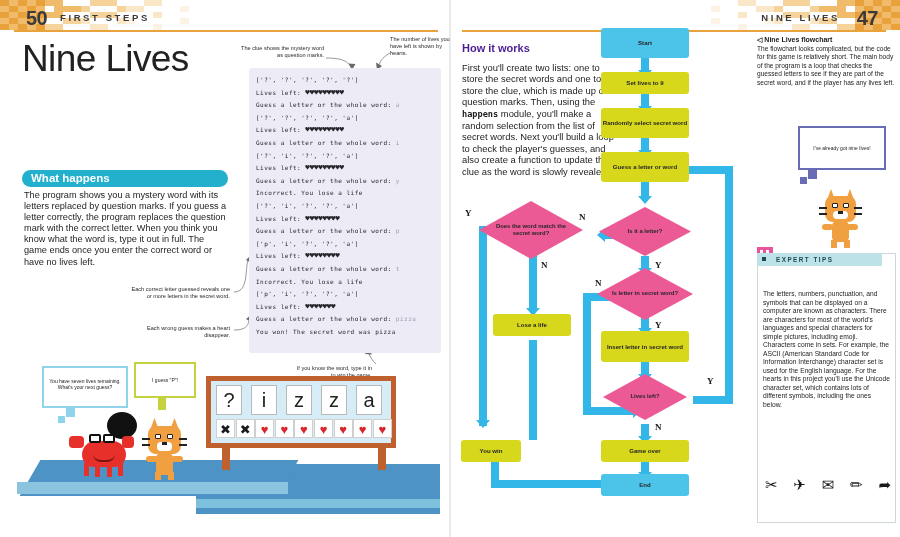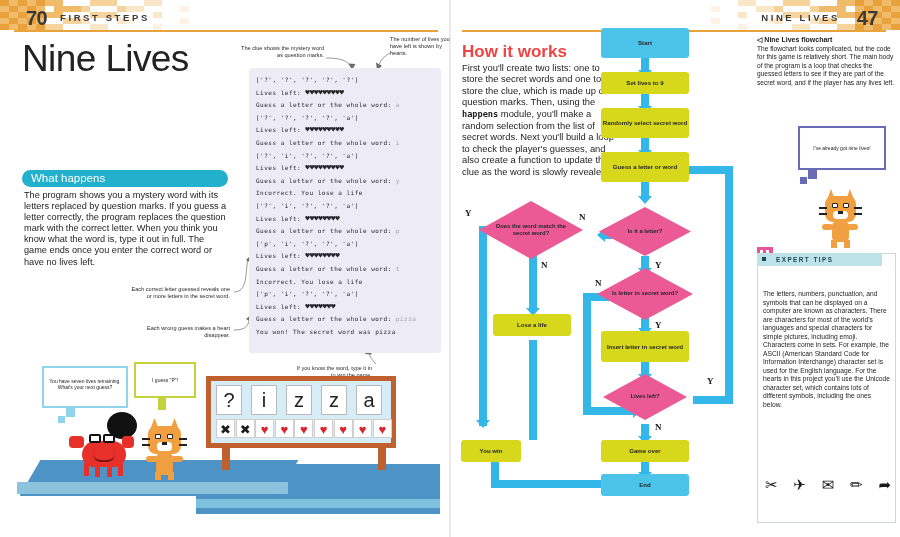--- a/index.html
+++ b/index.html
@@ -37,21 +37,21 @@
   
   .title-main { position: absolute; left: 22px; top: 38px;
                 font-size: 37px; font-weight: 400; color: #222; letter-spacing: -0.6px; }
 
   .intro { position: absolute; left: 23px; top: 84px; width: 204px;
            font-size: 10.6px; line-height: 13.4px; font-weight: bold; color: #1d1d1d; }
 
   .what-pill { position: absolute; left: 22px; top: 170px; width: 206px; height: 17px;
                background: #23b0cc; border-radius: 9px; }
   .what-pill span { position: absolute; left: 9px; top: 2px; font-size: 11.5px;
-                    font-weight: normal; color: #fff; }
+                    font-weight: bold; color: #fff; }
   .what-body { position: absolute; left: 24px; top: 190px; width: 205px;
                font-size: 9.2px; line-height: 11.1px; color: #1d1d1d; }
 
   
   .code-box { position: absolute; left: 249px; top: 68px; width: 192px; height: 285px;
               background: #edecf6; border-radius: 3px; padding: 6px 7px; }
   .code-line { font-family: "DejaVu Sans Mono", monospace; font-size: 6.0px;
                line-height: 12.6px; color: #26262b; white-space: pre; letter-spacing: 0.5px; }
   .code-line .dim { color: #9d9db0; }
   .code-line .hearts { letter-spacing: -0.3px; font-size: 7.6px; }
@@ -85,21 +85,21 @@
   .tile { position: absolute; top: 4px; width: 26px; height: 30px; background: #fff;
           border: 1px solid #b9b9b9; text-align: center; font-size: 20px;
           line-height: 29px; color: #222; }
   .heartcell { position: absolute; top: 38px; width: 19px; height: 19px; background: #fff;
                border: 1px solid #cfcfcf; text-align: center; font-size: 13px;
                line-height: 19px; color: #d8262c; }
   .heartcell.dead { color: #1a1a1a; }
   .leg { position: absolute; width: 8px; height: 22px; background: #c0602f; top: 88px; }
 
   
-  .h2 { position: absolute; font-size: 17px; font-weight: bold; color: #ef4444; }
+  .h2 { position: absolute; font-size: 11px; font-weight: bold; color: #4c1d95; }
   .hiw-body { position: absolute; left: 462px; top: 62px; width: 152px;
               font-size: 9.4px; line-height: 11.4px; color: #1d1d1d; }
   .hiw-body b { font-family: "DejaVu Sans Mono", monospace; font-size: 8.6px; }
 
   .fc-cap-title { position: absolute; left: 757px; top: 36px; width: 138px;
                   font-size: 7.0px; font-weight: bold; color: #1a1a1a; }
   .fc-cap-body { position: absolute; left: 757px; top: 45px; width: 140px;
                  font-size: 6.6px; line-height: 8.4px; color: #1d1d1d; }
 
   
@@ -307,21 +307,21 @@
       <i style="width: 9px; height: 6px; top: 24px; left: 211px; background: rgb(233, 162, 59);"></i>
       <i style="width: 9px; height: 6px; top: 24px; left: 202px; background: rgb(240, 187, 107);"></i>
       <i style="width: 9px; height: 6px; top: 24px; left: 193px; background: rgb(233, 162, 59);"></i>
       <i style="width: 9px; height: 6px; top: 24px; left: 184px; background: rgb(240, 187, 107);"></i>
       <i style="width: 9px; height: 6px; top: 24px; left: 175px; background: rgb(233, 162, 59);"></i>
     </div>
 
   <div class="hdr-rule left"></div>
   <div class="hdr-rule right"></div>
 
-  <div class="folio l">70</div>
+  <div class="folio l">50</div>
   <div class="running l">FIRST STEPS</div>
   <div class="folio r">47</div>
   <div class="running r">NINE LIVES</div>
 
   <div class="spine"></div>
 
   <div class="title-main">Nine Lives</div>
 
   <div class="what-pill">
     <span>What happens</span>

